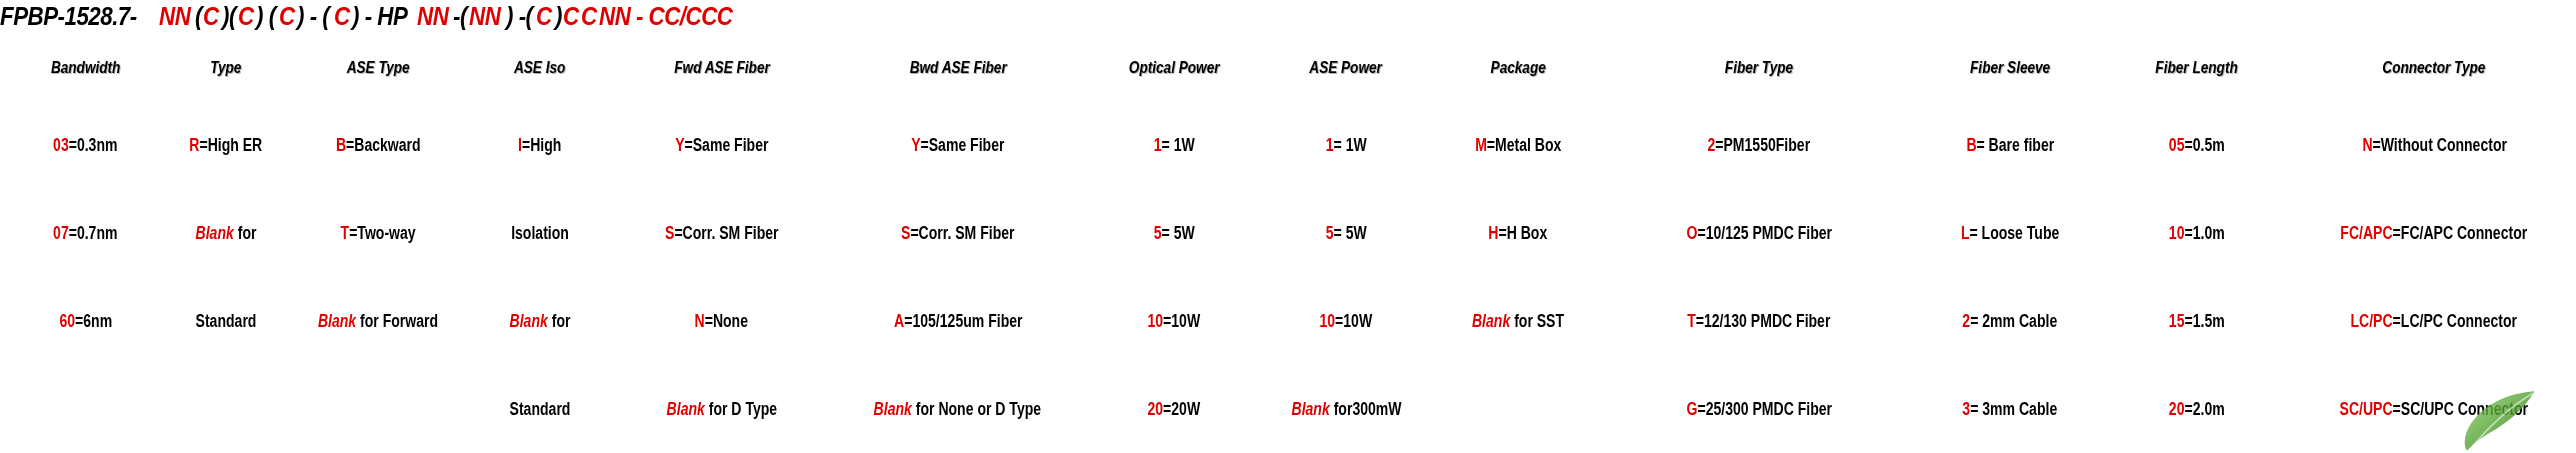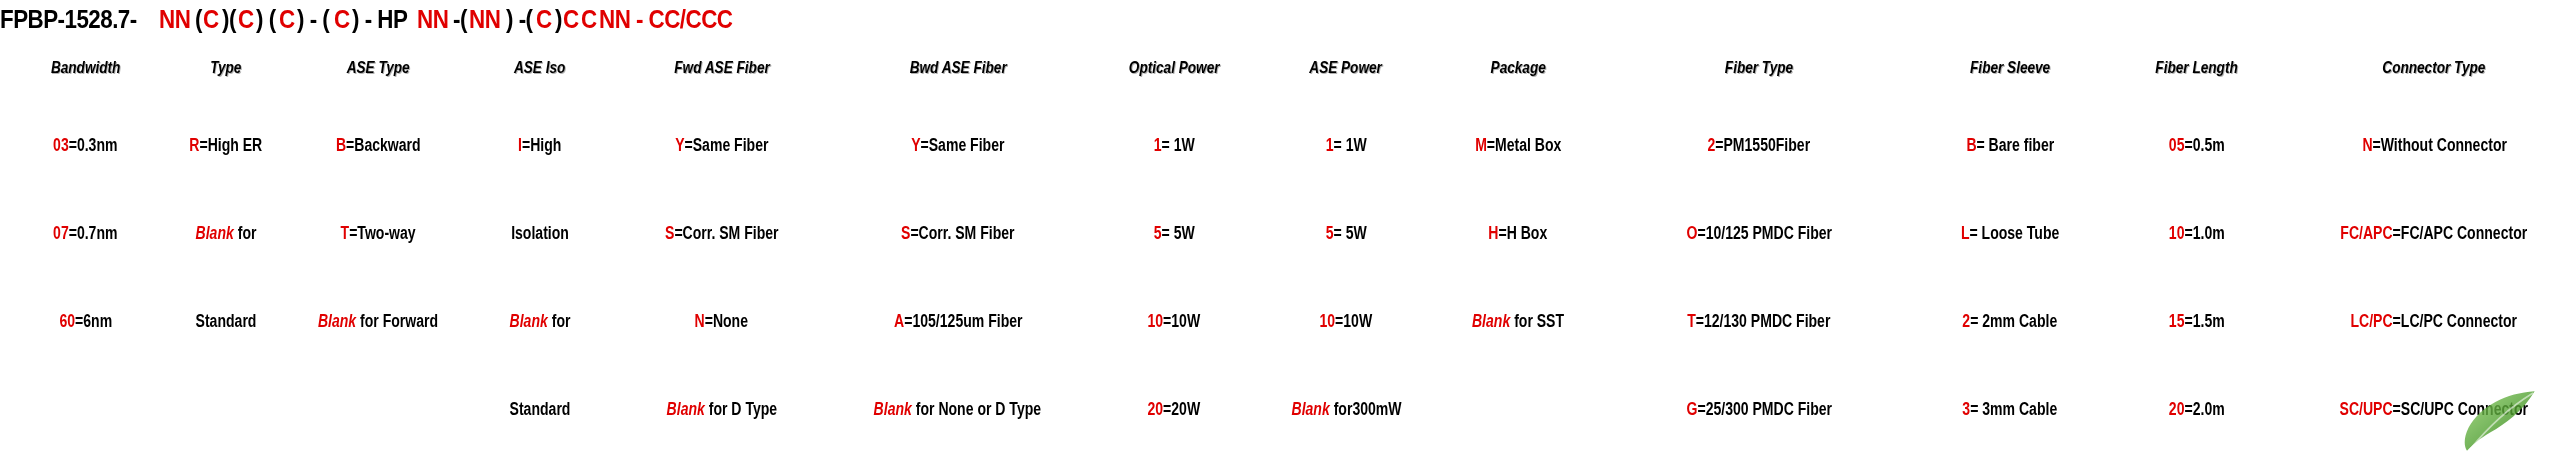--- a/index.html
+++ b/index.html
@@ -17,22 +17,23 @@
   }
 
   
   #partcode {
     position: absolute;
     left: 0;
     top: 0;
     width: 2314px;
     height: 32px;
     display: flex;
-    align-items: flex-end;
+    align-items: center;
     white-space: nowrap;
+    font-style: italic;
   }
   #partcode .pn-seg {
     font-family: "Liberation Sans", sans-serif;
     font-weight: bold;
     font-size: 26px;
     line-height: 26px;
     letter-spacing: -0.6px;
     transform: scaleX(0.86);
     transform-origin: left center;
     display: inline-block;

